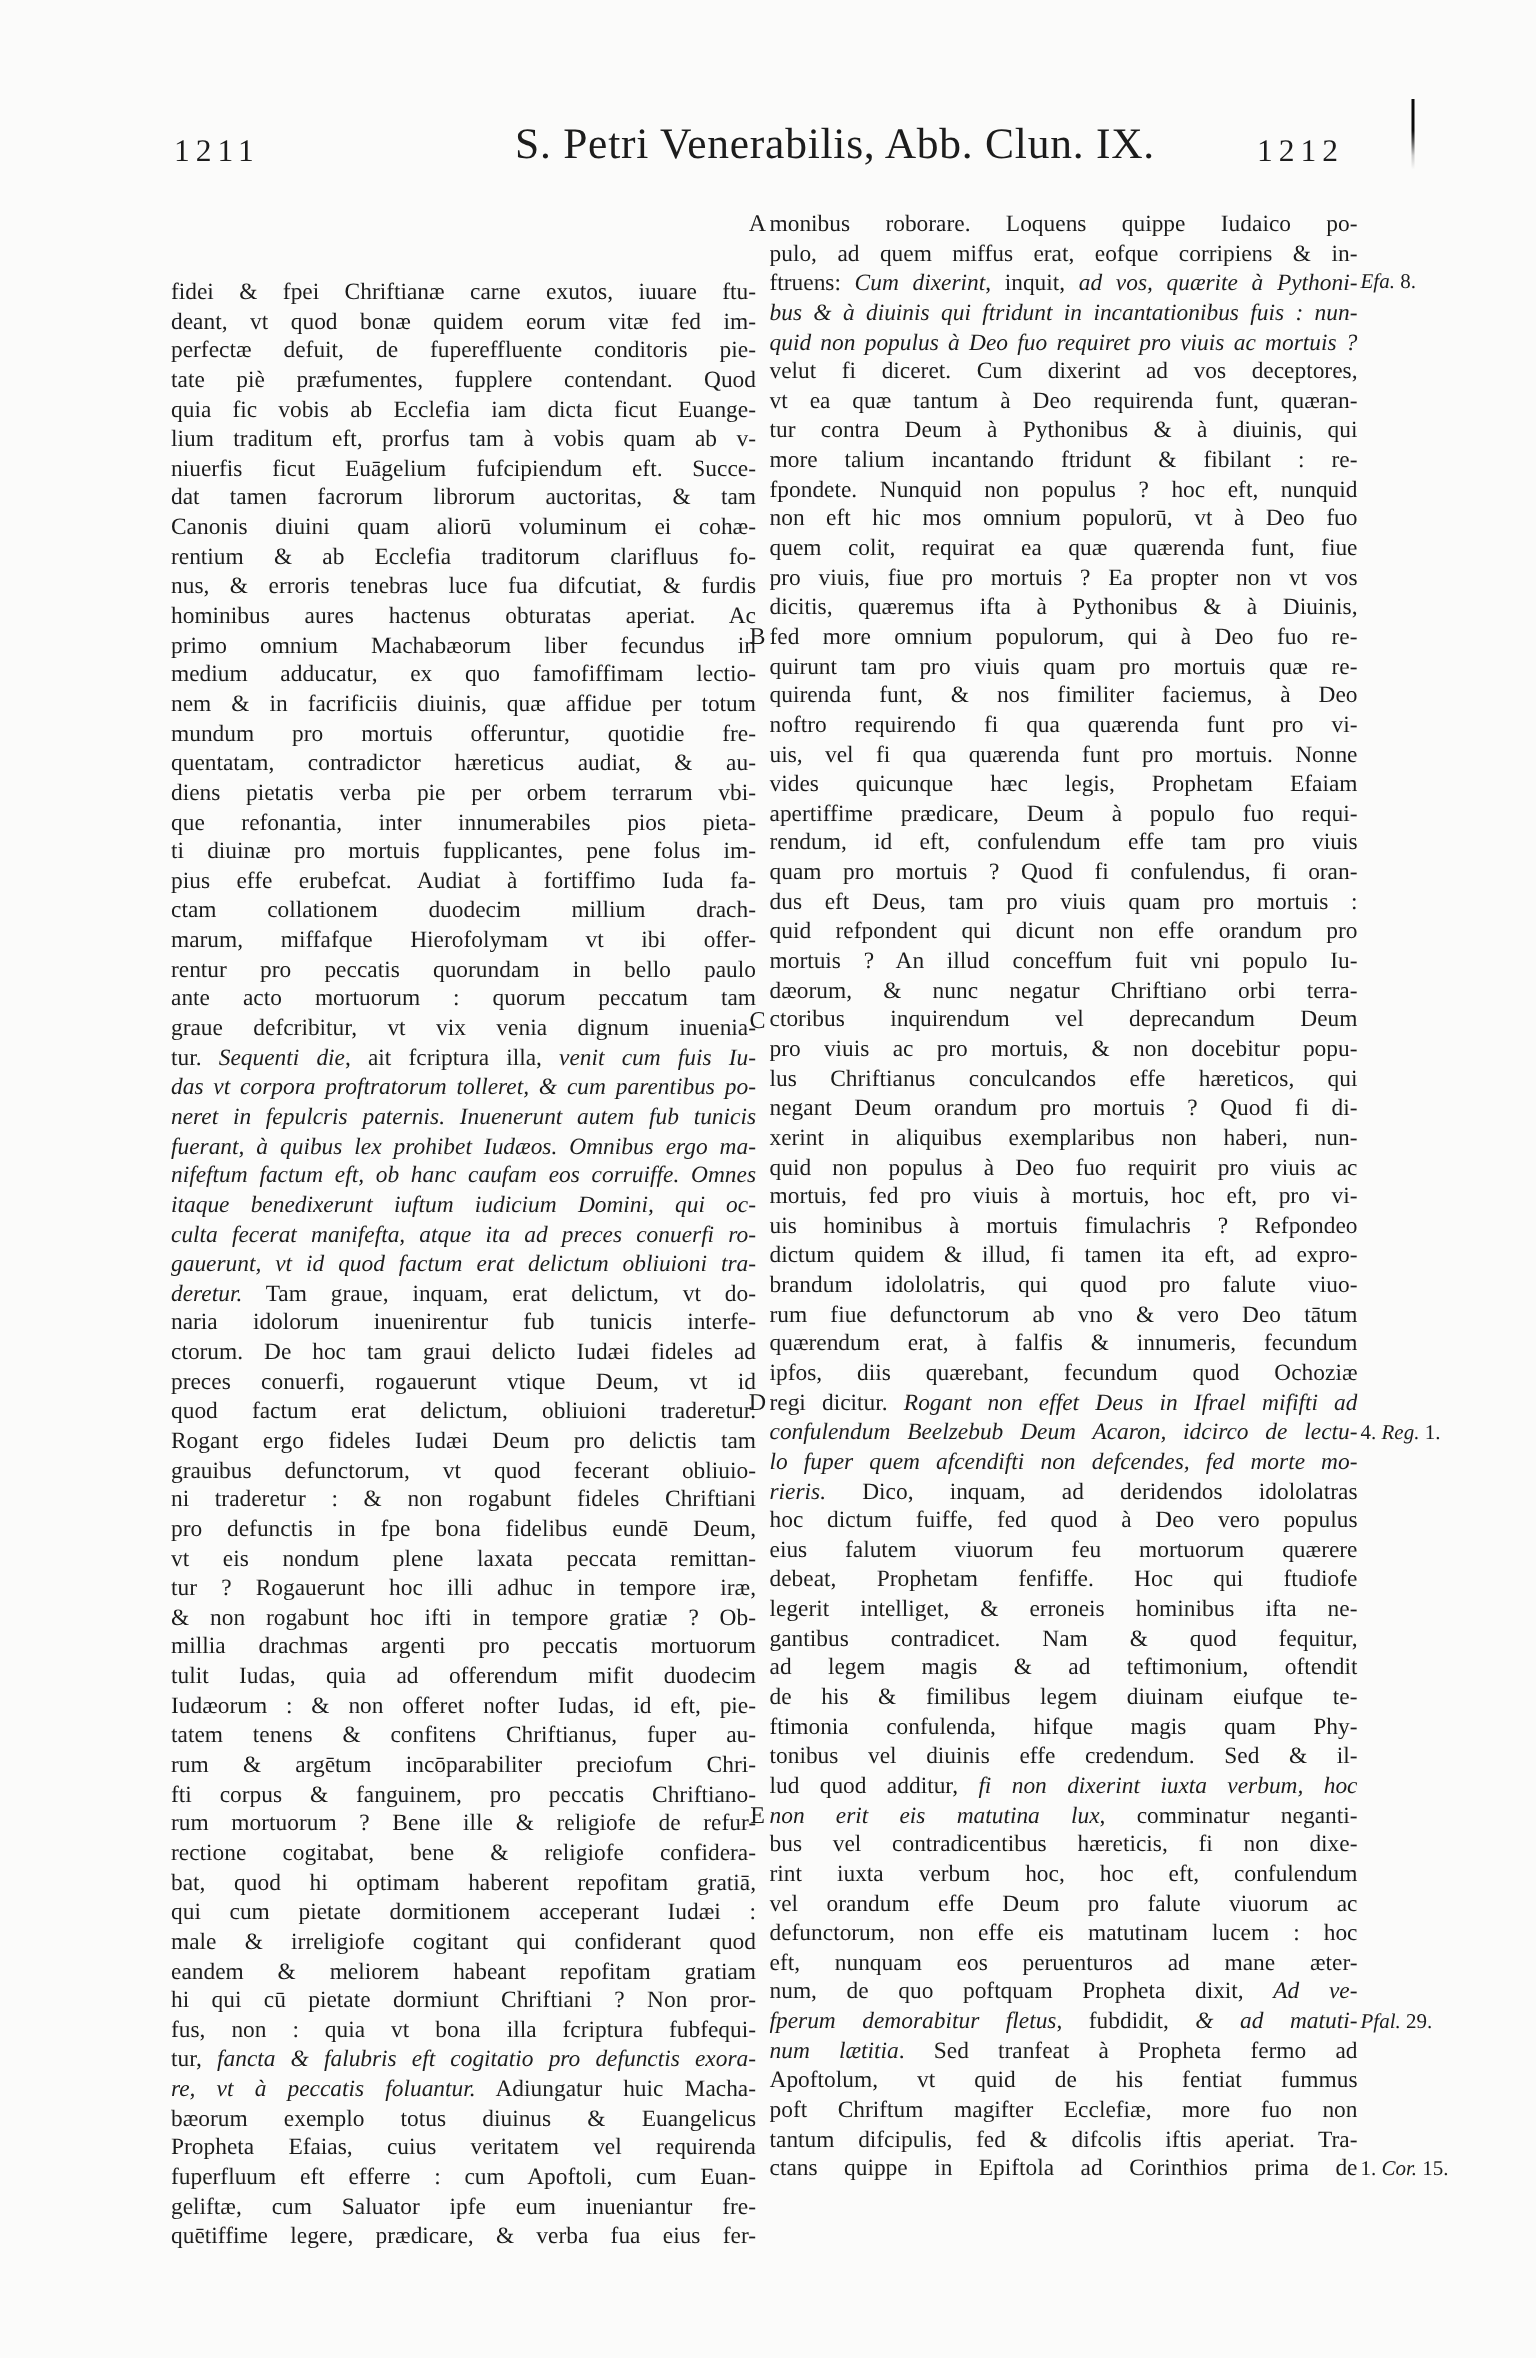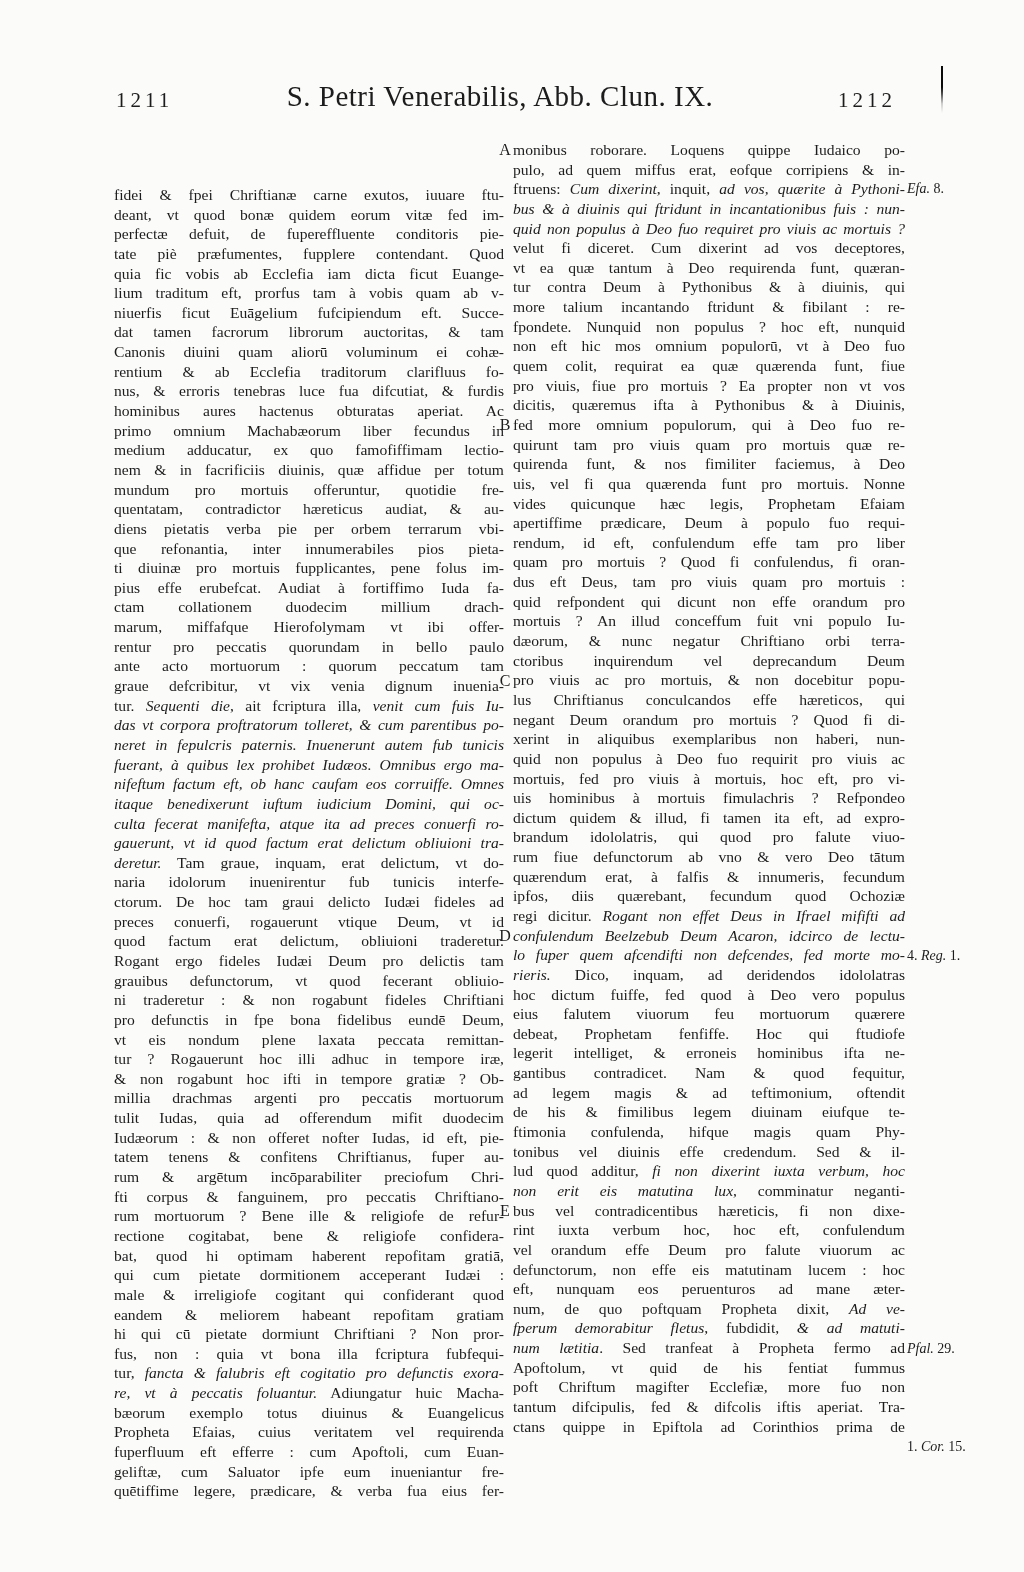--- a/index.html
+++ b/index.html
@@ -6,21 +6,21 @@
   .page{
     position:relative;width:1024px;height:1572px;margin:0 auto;
     background:#fbfbfa;color:#1c1c1c;overflow:hidden;
     font-family:"Liberation Serif","DejaVu Serif",serif;
     padding-left:20px;
   }
   .pagenum{position:absolute;top:88px;font-size:21px;letter-spacing:4px;}
   .pagenum.left{left:116px;}
   .pagenum.right{left:838px;}
   .title{
-    position:absolute;top:80px;left:230px;width:540px;text-align:center;
+    position:absolute;top:80px;left:230px;width:540px;text-align:right;
     font-size:29px;letter-spacing:0.5px;white-space:nowrap;
   }
   .col{position:absolute;top:140px;}
   .col-left{left:114px;width:390px;margin-top:45px;}
   .col-right{left:513px;width:392px;}
   .line{
     height:19.65px;line-height:19.65px;font-size:15.6px;
     text-align:justify;text-align-last:justify;overflow:hidden;
   }
   .line i{font-style:italic;}
@@ -141,24 +141,25 @@
       <div class="line">tur contra Deum à Pythonibus &amp; à diuinis, qui</div>
       <div class="line">more talium incantando ftridunt &amp; fibilant : re-</div>
       <div class="line">fpondete. Nunquid non populus ? hoc eft, nunquid</div>
       <div class="line">non eft hic mos omnium populorū, vt à Deo fuo</div>
       <div class="line">quem colit, requirat ea quæ quærenda funt, fiue</div>
       <div class="line">pro viuis, fiue pro mortuis ? Ea propter non vt vos</div>
       <div class="line">dicitis, quæremus ifta à Pythonibus &amp; à Diuinis,</div>
       <div class="line">fed more omnium populorum, qui à Deo fuo re-</div>
       <div class="line">quirunt tam pro viuis quam pro mortuis quæ re-</div>
       <div class="line">quirenda funt, &amp; nos fimiliter faciemus, à Deo</div>
+      <div class="line">noftro requirendo fi qua quærenda funt pro vi-</div>
       <div class="line">uis, vel fi qua quærenda funt pro mortuis. Nonne</div>
       <div class="line">vides quicunque hæc legis, Prophetam Efaiam</div>
       <div class="line">apertiffime prædicare, Deum à populo fuo requi-</div>
-      <div class="line">rendum, id eft, confulendum effe tam pro liber</div>
+      <div class="line">rendum, id eft, confulendum effe tam pro viuis</div>
       <div class="line">quam pro mortuis ? Quod fi confulendus, fi oran-</div>
       <div class="line">dus eft Deus, tam pro viuis quam pro mortuis :</div>
       <div class="line">quid refpondent qui dicunt non effe orandum pro</div>
       <div class="line">mortuis ? An illud conceffum fuit vni populo Iu-</div>
       <div class="line">dæorum, &amp; nunc negatur Chriftiano orbi terra-</div>
       <div class="line">ctoribus inquirendum vel deprecandum Deum</div>
       <div class="line">pro viuis ac pro mortuis, &amp; non docebitur popu-</div>
       <div class="line">lus Chriftianus conculcandos effe hæreticos, qui</div>
       <div class="line">negant Deum orandum pro mortuis ? Quod fi di-</div>
       <div class="line">xerint in aliquibus exemplaribus non haberi, nun-</div>

